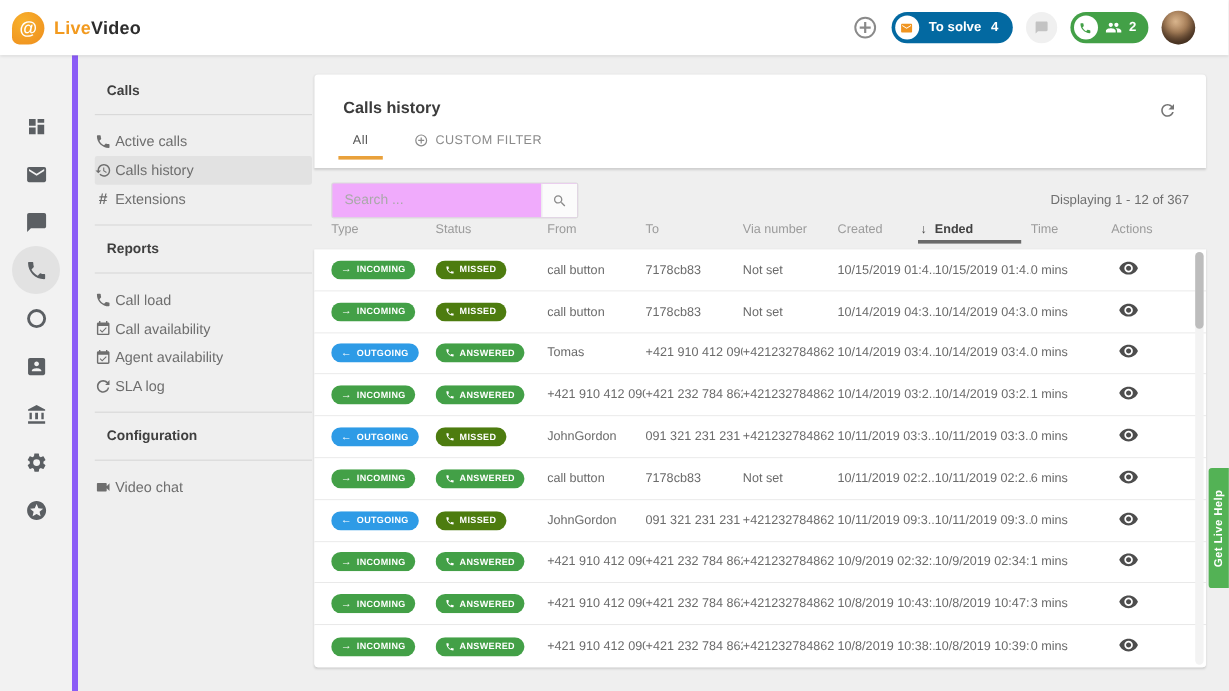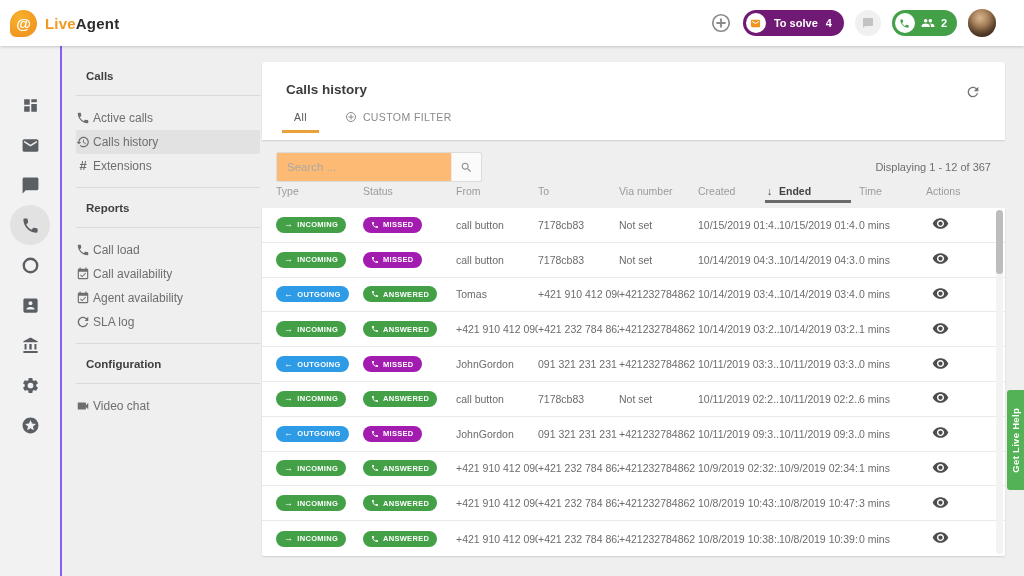--- a/index.html
+++ b/index.html
@@ -13,21 +13,21 @@
   .logo-bubble{width:27px;height:27px;background:radial-gradient(circle at 35% 30%,#f8b12c,#ee8d1d);
                border-radius:50% 50% 50% 6px;color:#fff;font-weight:bold;font-size:15px;
                display:flex;align-items:center;justify-content:center}
   .logo-text{font-size:15px;font-weight:bold;letter-spacing:.2px}
   .logo-live{color:#F29A1F}.logo-agent{color:#2d2d2d}
   .topbar-right{display:flex;align-items:center;gap:11px}
   .ic{width:100%;height:100%;fill:currentColor}
   .plus-btn{width:22px;height:22px;color:#8a8a8a;cursor:pointer}
   .pill{height:26px;border-radius:13px;display:flex;align-items:center;color:#fff;
         font-size:11px;font-weight:bold;cursor:pointer}
-  .pill-orange{background:#701a75;padding:0 12px 0 3px;gap:8px}
+  .pill-orange{background:#0369a1;padding:0 12px 0 3px;gap:8px}
   .pill-green{background:#43A047;padding:0 10px 0 3px;gap:6px}
   .pill-circle{width:20px;height:20px;background:#fff;border-radius:50%;
                display:flex;align-items:center;justify-content:center}
   .pc-ic{width:11px;height:11px}
   .pill-orange .pc-ic{color:#F0941F}.pill-green .pc-ic{color:#43A047}
   .ppl-ic{width:14px;height:14px;color:#fff}
   .gray-circle{width:26px;height:26px;border-radius:50%;background:#f0f0f0;
                display:flex;align-items:center;justify-content:center;color:#c3c3c3;cursor:pointer}
   .gc-ic{width:12px;height:12px}
   .avatar{width:28px;height:28px;border-radius:50%;cursor:pointer;
@@ -36,21 +36,21 @@
 
   
   .app{display:flex;height:530px}
   .rail{width:60px;background:#f2f2f2;display:flex;flex-direction:column;align-items:center;padding-top:39px}
   .rail-item{width:40px;height:40px;border-radius:50%;display:flex;align-items:center;justify-content:center;
              color:#5b5f63;cursor:pointer}
   .rail-item.active{background:#e2e2e2}
   .ric{width:19px;height:19px;display:block}
   .ric svg{width:100%;height:100%;fill:currentColor}
 
-  .subnav{width:200px;padding:16px 10px 0 24px;border-left:2px solid #8b5cf6}
+  .subnav{width:200px;padding:16px 10px 0 24px;border-left:5px solid #8b5cf6}
   .sn-title{font-size:11.5px;font-weight:bold;color:#3f3f3f;height:20px;display:flex;align-items:center;margin-top:4px}
   .sn-div{height:1px;background:#d9d9d9;margin:9px -10px 10px -10px}
   .sn-item{display:flex;align-items:center;gap:3px;height:24px;color:#6e6e6e;font-size:12px;
            margin:0 -10px;padding-left:0;cursor:pointer;border-radius:2px}
   .sn-item.active{background:#e2e2e2}
   .snic{width:14px;height:14px;margin-left:0;flex:0 0 14px;display:flex;align-items:center;justify-content:center}
   .snic svg{width:14px;height:14px;fill:currentColor}
   .snic .hash-txt{font-size:13px;font-weight:bold;line-height:14px}
 
   
@@ -58,21 +58,21 @@
   .panel-top{background:#fff;border-radius:3px 3px 0 0;box-shadow:0 1px 2px rgba(0,0,0,.14);height:78px;position:relative}
   .panel-title{font-size:13.5px;font-weight:bold;color:#3c3c3c;padding:20px 0 0 24px}
   .refresh-btn{position:absolute;top:22px;right:24px;width:16px;height:16px;color:#757575;cursor:pointer}
   .tabs{display:flex;align-items:flex-end;height:36px;padding-left:20px;gap:14px}
   .tab{font-size:10.5px;font-weight:normal;color:#8a8a8a;letter-spacing:.4px;display:flex;align-items:center;
        gap:6px;padding:0 12px 10px;cursor:pointer}
   .tab.active{color:#555;padding-bottom:7px;border-bottom:3px solid #E9A13B}
   .tab-ic{width:12px;height:12px;color:#8a8a8a}
 
   .toolbar{display:flex;align-items:center;justify-content:space-between;margin:12px 0 0 14px;height:30px}
-  .search{display:flex;width:206px;height:30px;background:#fdba74;border:1px solid #dcdcdc;border-radius:2px;overflow:hidden}
+  .search{display:flex;width:206px;height:30px;background:#f0abfc;border:1px solid #dcdcdc;border-radius:2px;overflow:hidden}
   .search input{flex:1;border:0;outline:none;padding:0 10px;font-size:11.5px;color:#555;
                 font-family:"Liberation Sans",sans-serif;background:transparent}
   .search input::placeholder{color:#a9a9a9}
   .search-btn{width:32px;display:flex;align-items:center;justify-content:center;border-left:1px solid #ececec;
               background:#fbfbfb;color:#8a8a8a;cursor:pointer}
   .search-btn svg{width:13px;height:13px;fill:currentColor}
   .displaying{font-size:11px;color:#6f6f6f;margin-right:14px}
 
   .grid{display:grid;grid-template-columns:87px 93px 82px 81px 79px 81px 80px 67px 65px;padding:0 14px}
   .cols{height:18px;align-items:center;margin-top:0;font-size:10.5px;color:#9b9b9b}
@@ -83,38 +83,38 @@
 
   .rows{position:relative;background:#fff;border-radius:0 0 3px 3px;box-shadow:0 1px 2px rgba(0,0,0,.14);margin-top:8px}
   .row{height:34.8px;align-items:center;font-size:10.5px;color:#6b6b6b;border-bottom:1px solid #e9e9e9;
        background:#fff;cursor:pointer}
   .row:last-child{border-bottom:none;border-radius:0 0 3px 3px}
   .cell{white-space:nowrap;overflow:hidden}
   .badge{display:inline-flex;align-items:center;gap:4px;height:16px;border-radius:9px;padding:0 8px;
          color:#fff;font-size:7.5px;font-weight:bold;letter-spacing:.3px}
   .badge .ar{font-size:9px;line-height:9px}
   .badge .bic{width:8px;height:8px;fill:#fff}
-  .badge.g{background:#43A047}.badge.b{background:#2E9BE6}.badge.r{background:#a21caf}
+  .badge.g{background:#43A047}.badge.b{background:#2E9BE6}.badge.r{background:#4d7c0f}
   .eye{display:inline-flex;width:17px;height:17px;color:#4d4d4d;margin-left:6px;cursor:pointer}
   .eye svg{width:100%;height:100%;fill:currentColor}
   .sb-track{position:absolute;top:2px;bottom:2px;right:2px;width:7px;background:#f3f3f3;border-radius:4px}
   .sb-thumb{position:absolute;top:0;left:0;width:7px;height:64px;background:#bdbdbd;border-radius:4px;cursor:pointer}
 
   .live-help{position:fixed;right:0;top:390px;width:17px;height:100px;background:#53B255;
              border-radius:3px 0 0 3px;display:flex;align-items:center;justify-content:center;cursor:pointer}
   .live-help span{writing-mode:vertical-rl;transform:rotate(180deg);color:#fff;font-size:9.5px;
                   font-weight:bold;white-space:nowrap;letter-spacing:.3px}
 </style>
 </head>
 <body>
 
 <div class="topbar">
   <div class="logo">
     <div class="logo-bubble">@</div>
-    <div class="logo-text"><span class="logo-live">Live</span><span class="logo-agent">Agent</span></div>
+    <div class="logo-text"><span class="logo-live">Live</span><span class="logo-agent">Video</span></div>
   </div>
   <div class="topbar-right">
     <div class="plus-btn">
       <svg class="ic" viewBox="0 0 24 24">
           <circle cx="12" cy="12" r="9" fill="none" stroke="currentColor" stroke-width="1.8"></circle>
           <path d="M11 7h2v4h4v2h-4v4h-2v-4H7v-2h4z"></path>
         </svg>
     </div>
     <div class="pill pill-orange">
       <span class="pill-circle">

